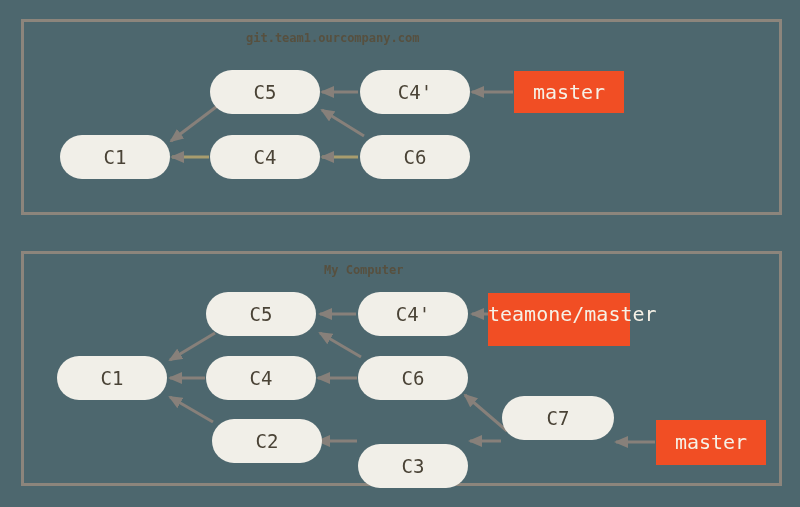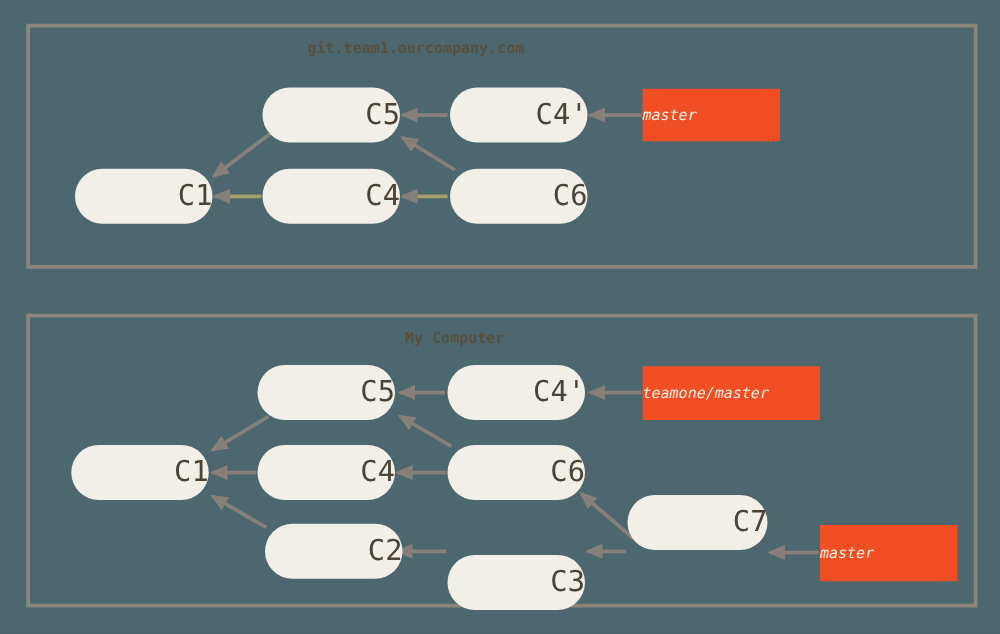--- a/index.html
+++ b/index.html
@@ -26,33 +26,33 @@
     font-weight: bold;
     color: var(--title-text, #57503f);
     white-space: nowrap;
   }
   .commit {
     position: absolute;
     width: 110px; height: 44px;
     border-radius: 22px;
     background: var(--node-fill, #f1efe8);
     color: var(--node-text, #4a4336);
-    font-size: 23px;
-    text-align: right;
+    font-size: 19px;
+    text-align: center;
     line-height: 44px;
     white-space: nowrap;
   }
   .branch-label {
     position: absolute;
     background: var(--branch-fill, #f14e24);
     color: var(--branch-text, #f6f1e6);
-    font-size: 12px;
+    font-size: 20px;
+    text-align: center;
     white-space: nowrap;
     box-sizing: border-box;
-    font-style: italic;
   }
   svg.edges {
     position: absolute;
     left: 0; top: 0;
     width: 800px; height: 507px;
     pointer-events: none;
   }
   .edge-line { stroke: var(--arrow, #87807a); stroke-width: 3; }
   .edge-line-alt { stroke: var(--arrow-alt, #a89d6e); stroke-width: 3; }
   .arrowhead-shape { fill: var(--arrow, #87807a); }
@@ -108,17 +108,17 @@
 
     <div class="commit" style="left:57px; top:356px;">C1</div>
     <div class="commit" style="left:206px; top:292px;">C5</div>
     <div class="commit" style="left:206px; top:356px;">C4</div>
     <div class="commit" style="left:212px; top:419px;">C2</div>
     <div class="commit" style="left:358px; top:292px;">C4'</div>
     <div class="commit" style="left:358px; top:356px;">C6</div>
     <div class="commit" style="left:358px; top:444px;">C3</div>
     <div class="commit" style="left:502px; top:396px; width:112px;">C7</div>
 
-    <div class="branch-label" style="left:514px; top:293px; width:142px; height:43px; line-height:43px;">teamone/master</div>
+    <div class="branch-label" style="left:488px; top:293px; width:142px; height:53px; line-height:43px;">teamone/master</div>
     <div class="branch-label" style="left:656px; top:420px; width:110px; height:45px; line-height:45px;">master</div>
   </div>
 
 </div>
 
 </body></html>

